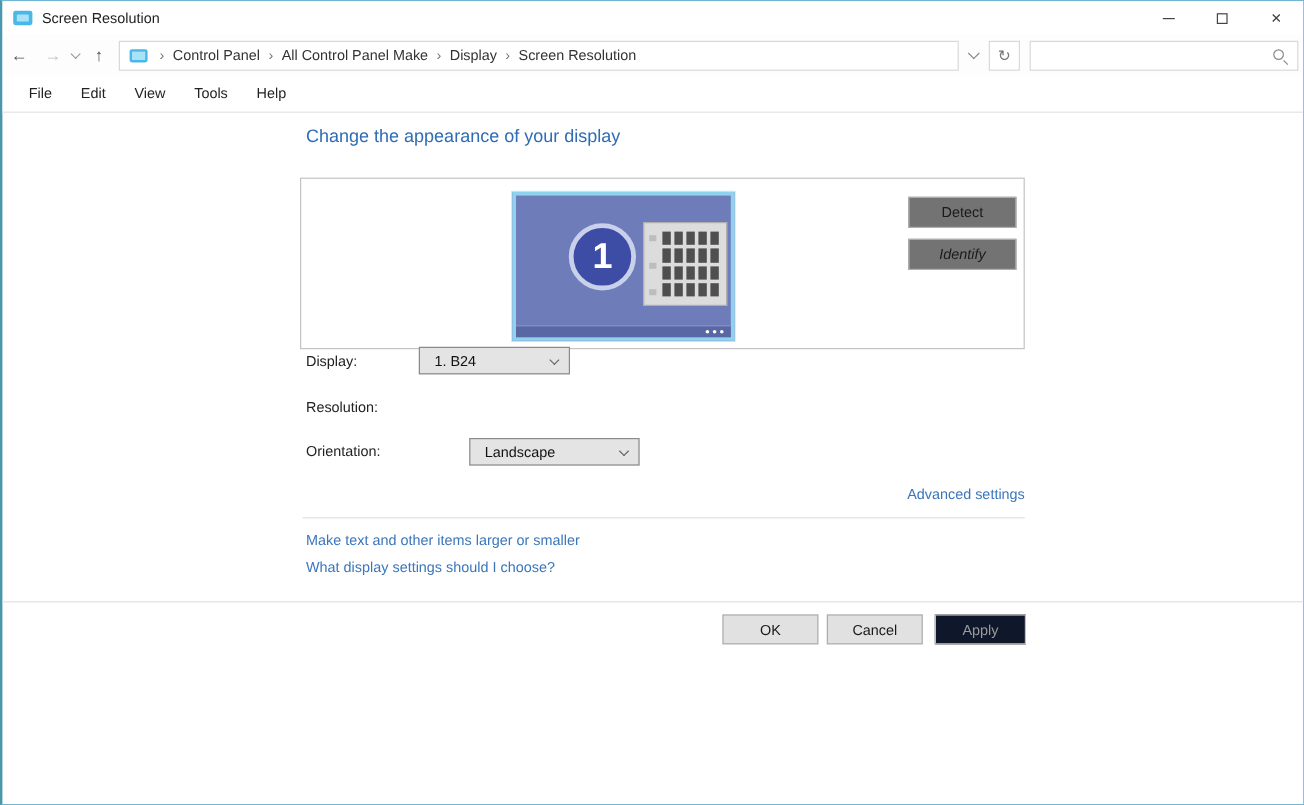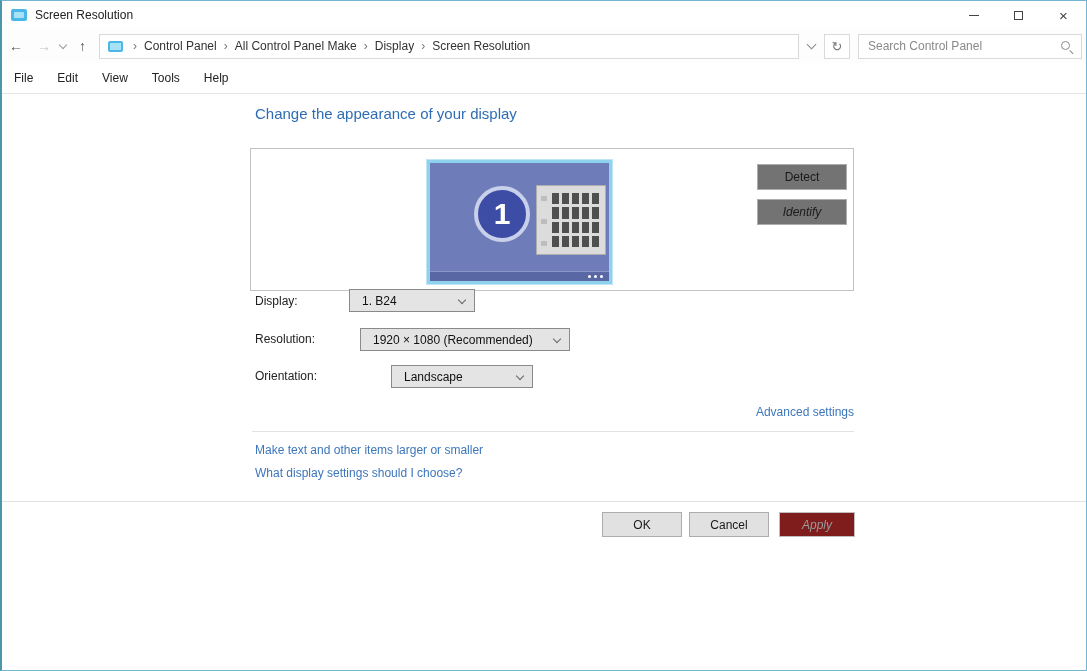--- a/index.html
+++ b/index.html
@@ -30,21 +30,21 @@
   .crumb-item{color:#333;font-size:12px;white-space:nowrap;}
   .addr-chev{width:7px;height:7px;border-right:1.4px solid #8a8a8a;border-bottom:1.4px solid #8a8a8a;transform:rotate(45deg);margin:0 9px 3px 9px;}
   .refreshbtn{width:26px;height:25px;border:1px solid #d9d9d9;background:#fff;display:flex;align-items:center;justify-content:center;color:#777;font-size:13px;}
   .searchbox{position:relative;margin-left:8px;width:224px;height:25px;border:1px solid #d9d9d9;background:#fff;display:flex;align-items:center;}
   .searchbox input{border:none;outline:none;width:190px;height:21px;margin-left:7px;font-size:12px;color:#444;background:transparent;}
   .searchbox input::placeholder{color:#8a8a8a;}
   .mag{position:absolute;right:7px;top:5px;width:14px;height:14px;}
   .mag::before{content:"";position:absolute;left:1px;top:1px;width:7px;height:7px;border:1.4px solid #8a8a8a;border-radius:50%;}
   .mag::after{content:"";position:absolute;left:10px;top:10px;width:5px;height:1.4px;background:#8a8a8a;transform:rotate(45deg);transform-origin:0 0;}
   
-  .menubar{position:absolute;left:0;top:62px;right:0;height:31px;background:#fff;border-bottom:1px solid #e4e4e4;display:flex;align-items:center;padding-left:12px;}
+  .menubar{position:absolute;left:0;top:62px;right:0;height:31px;background:#fff;border-bottom:1px solid #e4e4e4;display:flex;align-items:center;padding-left:22px;}
   .menu-item{font-size:12px;color:#222;margin-right:24px;}
   
   .heading{position:absolute;left:253px;top:104px;font-size:15px;color:#2e6db5;}
   .preview{position:absolute;left:248px;top:147px;width:604px;height:143px;background:#fff;border:1px solid #c3c3c3;}
   .monitor{position:absolute;left:425px;top:159px;width:185px;height:124px;background:#6e7cb9;border:3px solid #8ed2ee;box-shadow:0 0 0 1px #bfe6f5;}
   .mon-circle{position:absolute;left:44px;top:23px;width:56px;height:56px;border-radius:50%;background:#3d4da5;border:4px solid #c8d0ea;display:flex;align-items:center;justify-content:center;color:#fff;font-size:30px;font-weight:bold;}
   .mon-keypad{position:absolute;right:3px;top:22px;width:70px;height:70px;background:#dcdcdc;border:1px solid #aeaeae;padding:7px 6px 7px 15px;}
   .keygrid{display:grid;grid-template-columns:repeat(5,1fr);grid-template-rows:repeat(4,1fr);gap:3px;width:100%;height:100%;}
   .keygrid div{background:#4f4f4f;}
   .keypad-gutter{position:absolute;left:4px;top:10px;width:6px;height:50px;display:flex;flex-direction:column;justify-content:space-between;}
@@ -54,21 +54,21 @@
   .mon-dots span{width:3px;height:3px;border-radius:50%;background:#fff;display:block;}
   .btn{position:absolute;height:26px;background:#737373;border:1px solid #adadad;font-size:12px;color:#1a1a1a;display:flex;align-items:center;justify-content:center;}
   .btn-detect{left:755px;top:163px;width:90px;}
   .btn-identify{left:755px;top:198px;width:90px;font-style:italic;}
   .fld-label{position:absolute;font-size:12px;color:#222;}
   .combo{position:absolute;height:23px;background:#e4e4e4;border:1px solid #8a8a8a;display:flex;align-items:center;padding-left:12px;font-size:12px;color:#111;}
   .combo .chev{position:absolute;right:9px;top:7px;width:6px;height:6px;border-right:1.4px solid #666;border-bottom:1.4px solid #666;transform:rotate(45deg);}
   .link{position:absolute;font-size:12px;color:#3b76bb;cursor:pointer;}
   .sep{position:absolute;height:1px;background:#e2e2e2;}
   .footer-btn{position:absolute;top:511px;width:80px;height:25px;background:#e1e1e1;border:1px solid #adadad;font-size:12px;color:#1a1a1a;display:flex;align-items:center;justify-content:center;}
-  .footer-btn.disabled{background:#7f1d1d;border-color:#bfbfbf;color:#9a9a9a;font-style:italic;}
+  .footer-btn.disabled{background:#0f172a;border-color:#bfbfbf;color:#9a9a9a;}
 </style>
 </head>
 <body>
 
 <div class="window">
 
   <div class="titlebar">
     <span class="app-icon"></span>
     <span class="title-text">Screen Resolution</span>
     <div class="win-controls">
@@ -98,21 +98,20 @@
       <span class="crumb-sep">›</span>
       <span class="crumb-item">Display</span>
       <span class="crumb-sep">›</span>
       <span class="crumb-item">Screen Resolution</span>
     </div>
     <span class="addr-chev"></span>
     <div class="refreshbtn">
         <span>↻</span>
       </div>
     <div class="searchbox">
-      <input type="text" placeholder="Search Control Panel" style="">
       <span class="mag"></span>
     </div>
   </div>
 
   <div class="menubar">
     <span class="menu-item">File</span>
     <span class="menu-item">Edit</span>
     <span class="menu-item">View</span>
     <span class="menu-item">Tools</span>
     <span class="menu-item">Help</span>
@@ -165,24 +164,20 @@
   <div class="btn btn-detect">Detect</div>
   <div class="btn btn-identify">Identify</div>
 
   <div class="fld-label" style="left:253px;top:293px;">Display:</div>
   <div class="combo" style="left:347px;top:288px;width:126px;">
     <span>1. B24</span>
     <span class="chev"></span>
   </div>
 
   <div class="fld-label" style="left:253px;top:331px;">Resolution:</div>
-  <div class="combo" style="left:358px;top:327px;width:210px;">
-    <span>1920 × 1080 (Recommended)</span>
-    <span class="chev"></span>
-  </div>
 
   <div class="fld-label" style="left:253px;top:368px;">Orientation:</div>
   <div class="combo" style="left:358px;top:364px;width:142px;margin-left:31px;">
     <span>Landscape</span>
     <span class="chev"></span>
   </div>
 
   <div class="link" style="left:600px;top:404px;width:252px;text-align:right;">Advanced settings</div>
   <div class="sep" style="left:250px;top:430px;width:602px;"></div>
   <div class="link" style="left:253px;top:442px;">Make text and other items larger or smaller</div>

